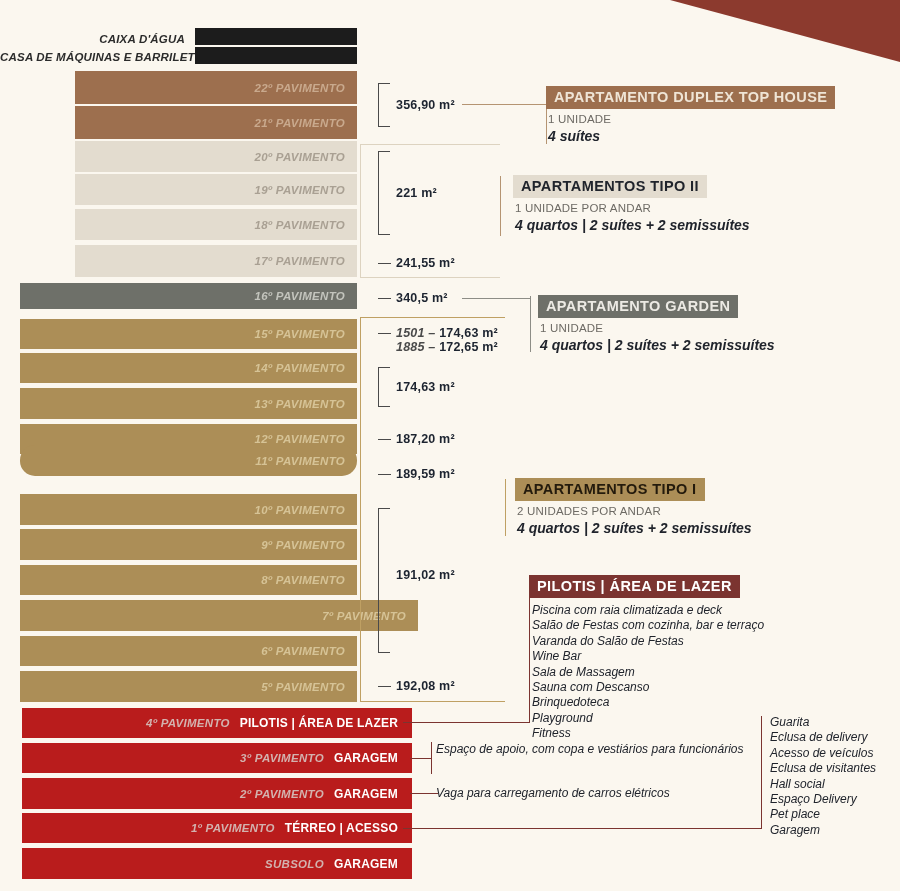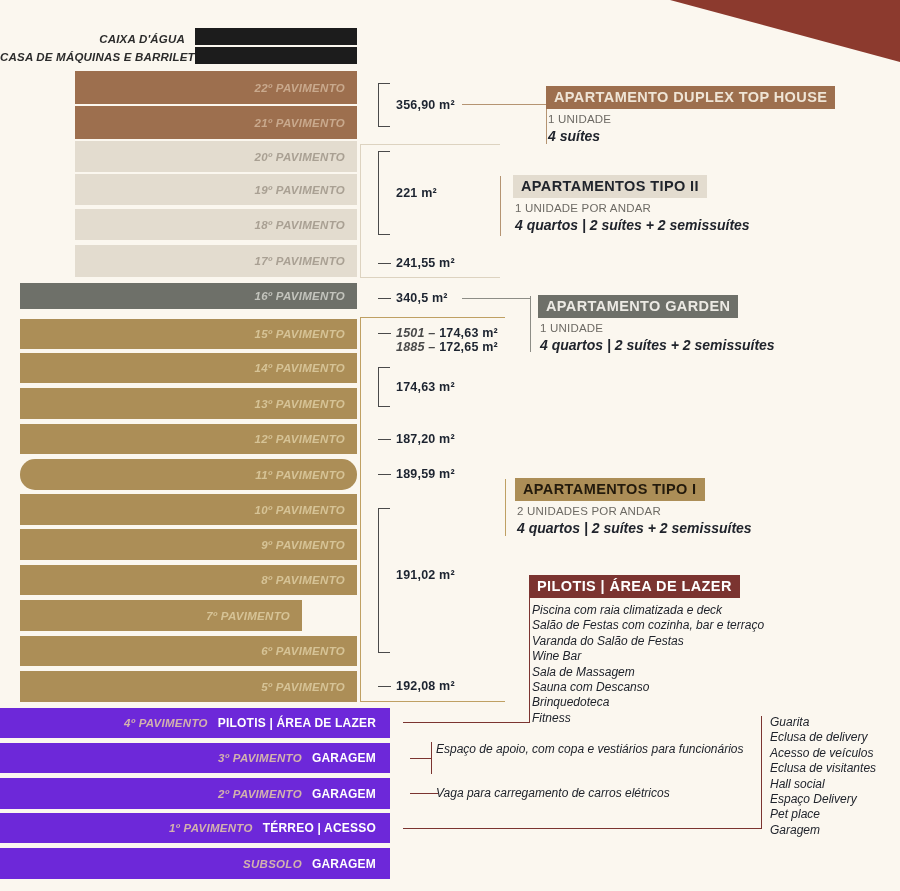--- a/index.html
+++ b/index.html
@@ -37,21 +37,21 @@
   }
   .band.machine{background:#1c1c1c;}
   .band.duplex{background:#9d6f4e;}
   .band.duplex .floor-name{color:#c9a98d;}
   .band.tipo2{background:#e3dccf;}
   .band.tipo2 .floor-name{color:#a9a093;}
   .band.garden{background:#6e7069;}
   .band.garden .floor-name{color:#c3c4bd;}
   .band.tipo1{background:#ac8e57;}
   .band.tipo1 .floor-name{color:#d6c396;}
-  .band.base{background:#6d28d9;}
+  .band.base{background:#b91c1c;margin-left:22px;}
   .band.base .floor-name{color:#d3b2ae;padding-right:10px;}
 
   
   .ext-label{
     position:absolute;text-align:right;
     font-style:italic;font-weight:bold;font-size:11.5px;
     letter-spacing:.2px;color:#2b2b2b;white-space:nowrap;
   }
 
   
@@ -171,37 +171,37 @@
     <span style="width:12px;display:inline-block;"></span>
   </div>
   <div class="band tipo1" style="left:20px;top:388px;width:337px;height:31px;">
     <span class="floor-name">13º PAVIMENTO</span>
     <span style="width:12px;display:inline-block;"></span>
   </div>
   <div class="band tipo1" style="left:20px;top:424px;width:337px;height:30px;">
     <span class="floor-name">12º PAVIMENTO</span>
     <span style="width:12px;display:inline-block;"></span>
   </div>
-  <div class="band tipo1" style="left:20px;top:459px;width:337px;height:31px;border-radius:15px;">
+  <div class="band tipo1" style="left:20px;top:445px;width:337px;height:31px;border-radius:15px;">
     <span class="floor-name">11º PAVIMENTO</span>
     <span style="width:12px;display:inline-block;"></span>
   </div>
   <div class="band tipo1" style="left:20px;top:494px;width:337px;height:31px;">
     <span class="floor-name">10º PAVIMENTO</span>
     <span style="width:12px;display:inline-block;"></span>
   </div>
   <div class="band tipo1" style="left:20px;top:529px;width:337px;height:31px;">
     <span class="floor-name">9º PAVIMENTO</span>
     <span style="width:12px;display:inline-block;"></span>
   </div>
   <div class="band tipo1" style="left:20px;top:565px;width:337px;height:30px;">
     <span class="floor-name">8º PAVIMENTO</span>
     <span style="width:12px;display:inline-block;"></span>
   </div>
-  <div class="band tipo1" style="left:20px;top:600px;width:282px;height:31px;">
+  <div class="band tipo1" style="left:20px;top:600px;width:398px;height:31px;">
     <span class="floor-name">7º PAVIMENTO</span>
     <span style="width:12px;display:inline-block;"></span>
   </div>
   <div class="band tipo1" style="left:20px;top:636px;width:337px;height:30px;">
     <span class="floor-name">6º PAVIMENTO</span>
     <span style="width:12px;display:inline-block;"></span>
   </div>
   <div class="band tipo1" style="left:20px;top:671px;width:337px;height:31px;">
     <span class="floor-name">5º PAVIMENTO</span>
     <span style="width:12px;display:inline-block;"></span>
@@ -320,20 +320,21 @@
   <div class="callout" style="left:529px;top:575px;">
     <div class="cap c-pilotis">PILOTIS | ÁREA DE LAZER</div>
     <div class="amen-list">
       <div>Piscina com raia climatizada e deck</div>
       <div>Salão de Festas com cozinha, bar e terraço</div>
       <div>Varanda do Salão de Festas</div>
       <div>Wine Bar</div>
       <div>Sala de Massagem</div>
       <div>Sauna com Descanso</div>
       <div>Brinquedoteca</div>
+      <div>Playground</div>
       <div>Fitness</div>
     </div>
   </div>
 
   <div class="note" style="left:436px;top:742px;">
     <div>Espaço de apoio, com copa e vestiários para funcionários</div>
   </div>
 
   <div class="note" style="left:436px;top:786px;">Vaga para carregamento de carros elétricos</div>
 

